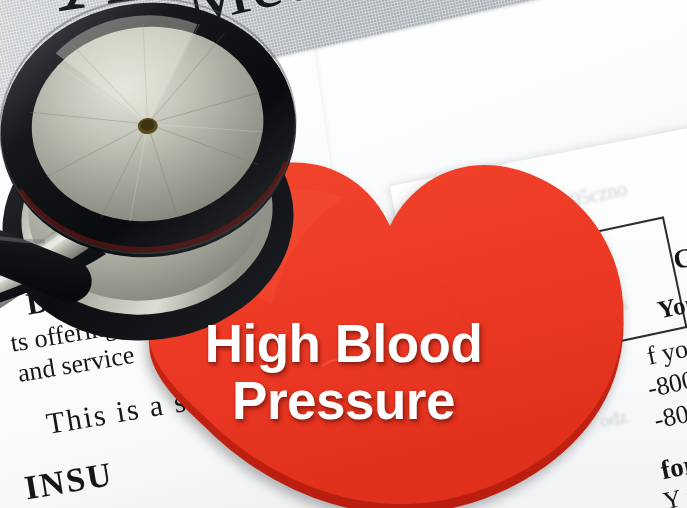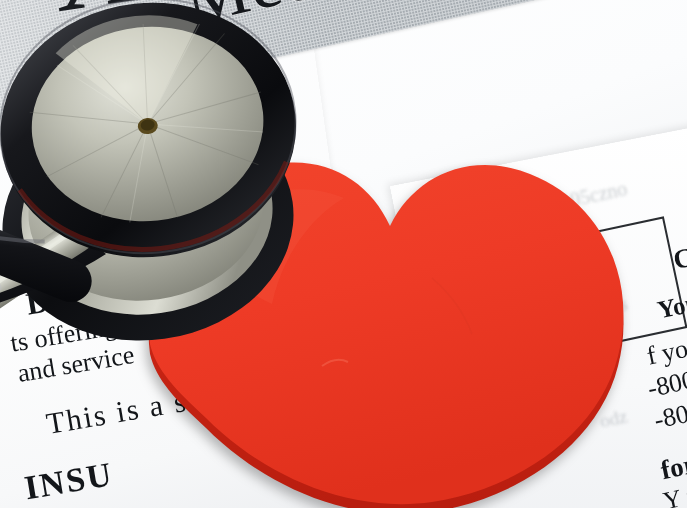--- a/index.html
+++ b/index.html
@@ -388,14 +388,18 @@
         </g>
 
         <path d="M176,144 L92,64 A116,97 0 0 1 236,50 Z" fill="#eceddf" opacity="0.38"></path>
 
         <ellipse cx="176" cy="146" rx="10" ry="8" fill="#5a4a1e"></ellipse>
         <ellipse cx="176" cy="145" rx="7" ry="5.5" fill="#3e3312"></ellipse>
       </g>
     </svg>
   </div>
 
+  <div class="title-overlay">
+    <span class="line line1">High Blood</span>
+    <span class="line line2">Pressure</span>
+  </div>
 
 </div>
 
 </body></html>

